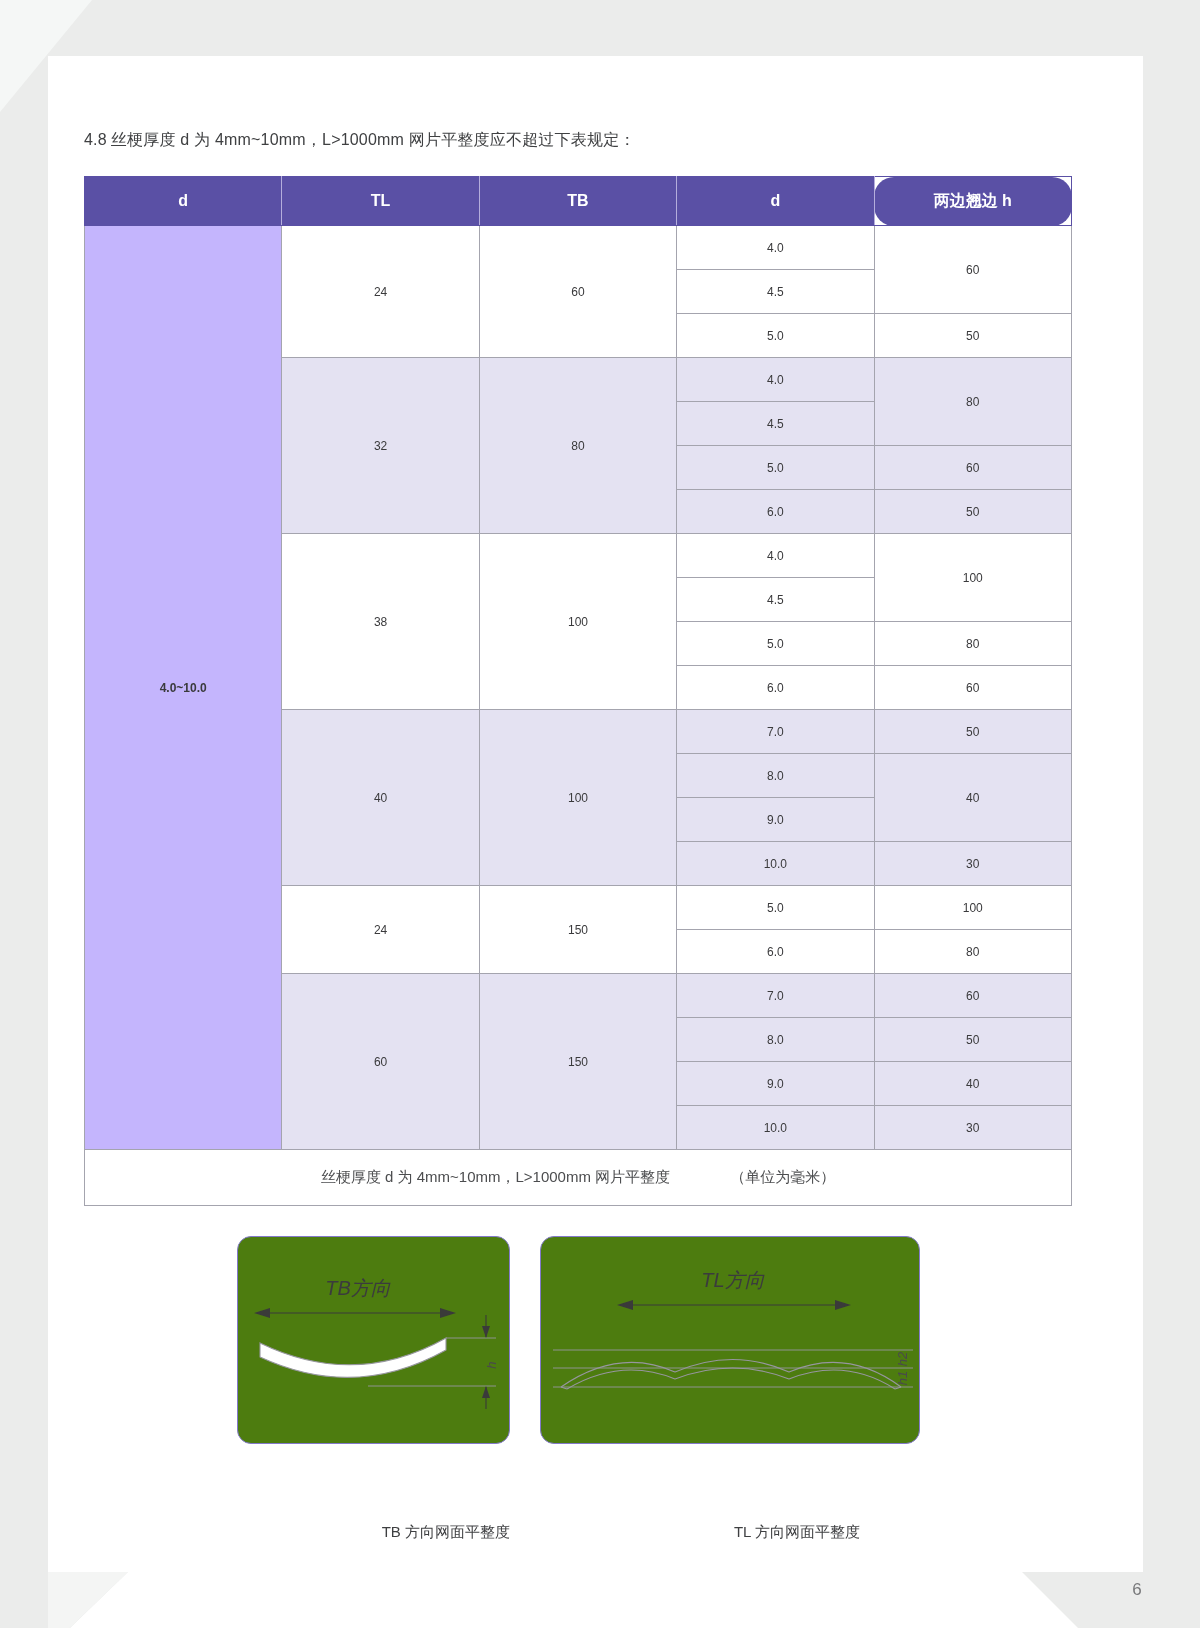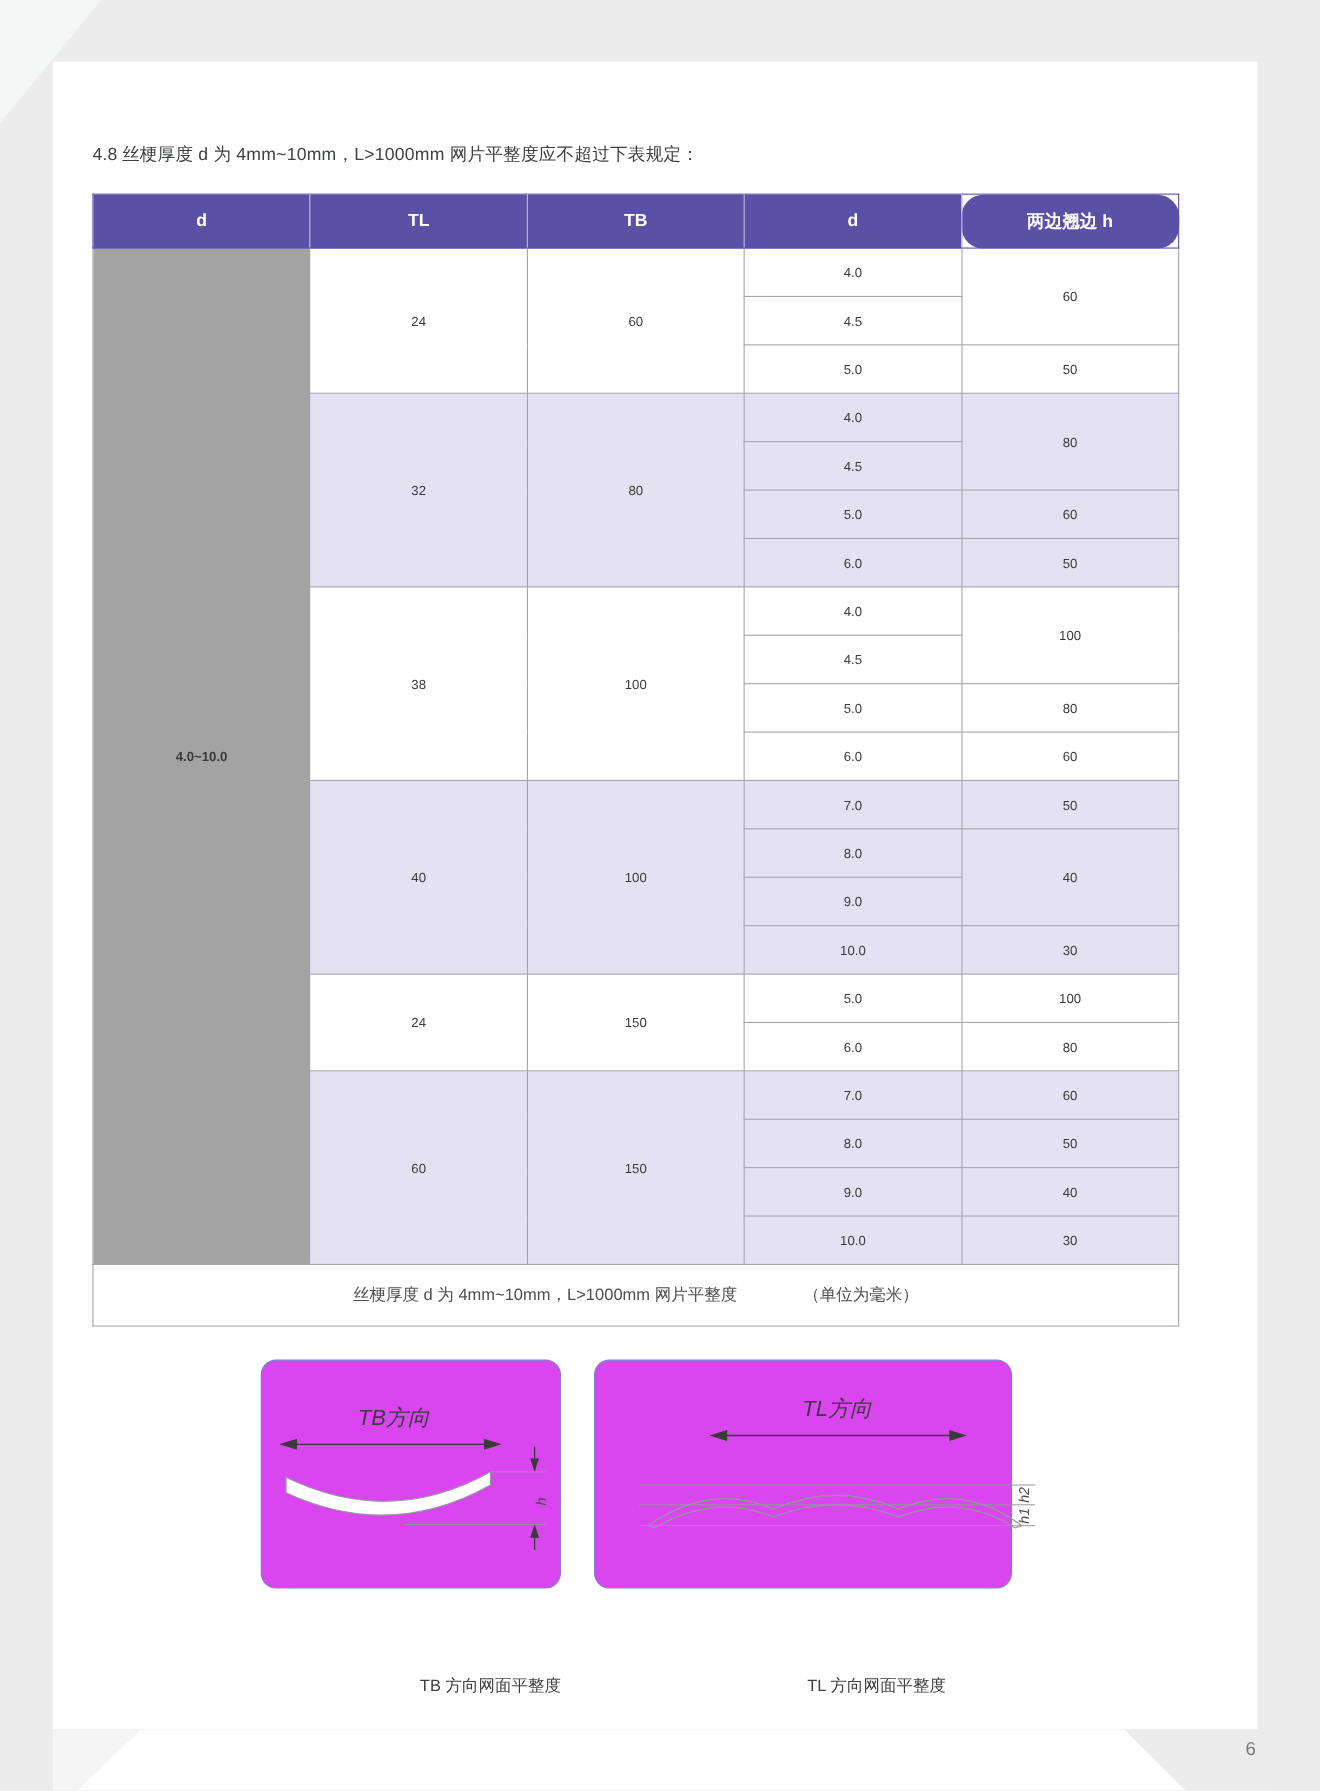--- a/index.html
+++ b/index.html
@@ -58,32 +58,32 @@
     background:#5A50A5; color:#FFFFFF; font-weight:bold; font-size:16px;
     border:1px solid #5A50A5; border-right:1px solid #B5AEDC;
   }
   tr.hdr th:last-child { border-right:1px solid #5A50A5;border-radius:20px; }
   tr.row { height:44px; }
   td.dcol {
     background:#C6C2E2; color:#554BA0; font-weight:bold; font-size:16px;
   }
   tr.g-white td { background:#FFFFFF; }
   tr.g-lav td { background:#E4E2F2; }
-  tr.g-white td.dcol, tr.g-lav td.dcol { background:#a3a3a3; }
+  tr.g-white td.dcol, tr.g-lav td.dcol { background:#c4b5fd; }
   tr.cap { height:56px; }
   tr.cap td { background:#FFFFFF; font-size:15px; color:#4C4D4F; }
   tr.cap .unit { margin-left:60px; }
 
   
   .figbox {
     position:absolute; border:1.5px solid #8379CB; border-radius:14px;
-    background:#d946ef;
+    background:#4d7c0f;
   }
   .figbox.left  { left:237px; top:1236px; width:273px; height:208px; }
-  .figbox.right { left:540px; top:1236px; width:380px; height:208px;padding-left:28px; }
+  .figbox.right { left:540px; top:1236px; width:380px; height:208px; }
   .figcap {
     position:absolute; top:1523px; font-size:15px; color:#3E3F41;
     text-align:right;
   }
   .figcap.left  { left:237px; width:273px; }
   .figcap.right { left:530px; width:330px; }
   svg text.dir {
     font-size:20px; font-style:italic; fill:#3B3B3D;
     font-family:"Liberation Sans","DejaVu Sans",sans-serif;
   }

